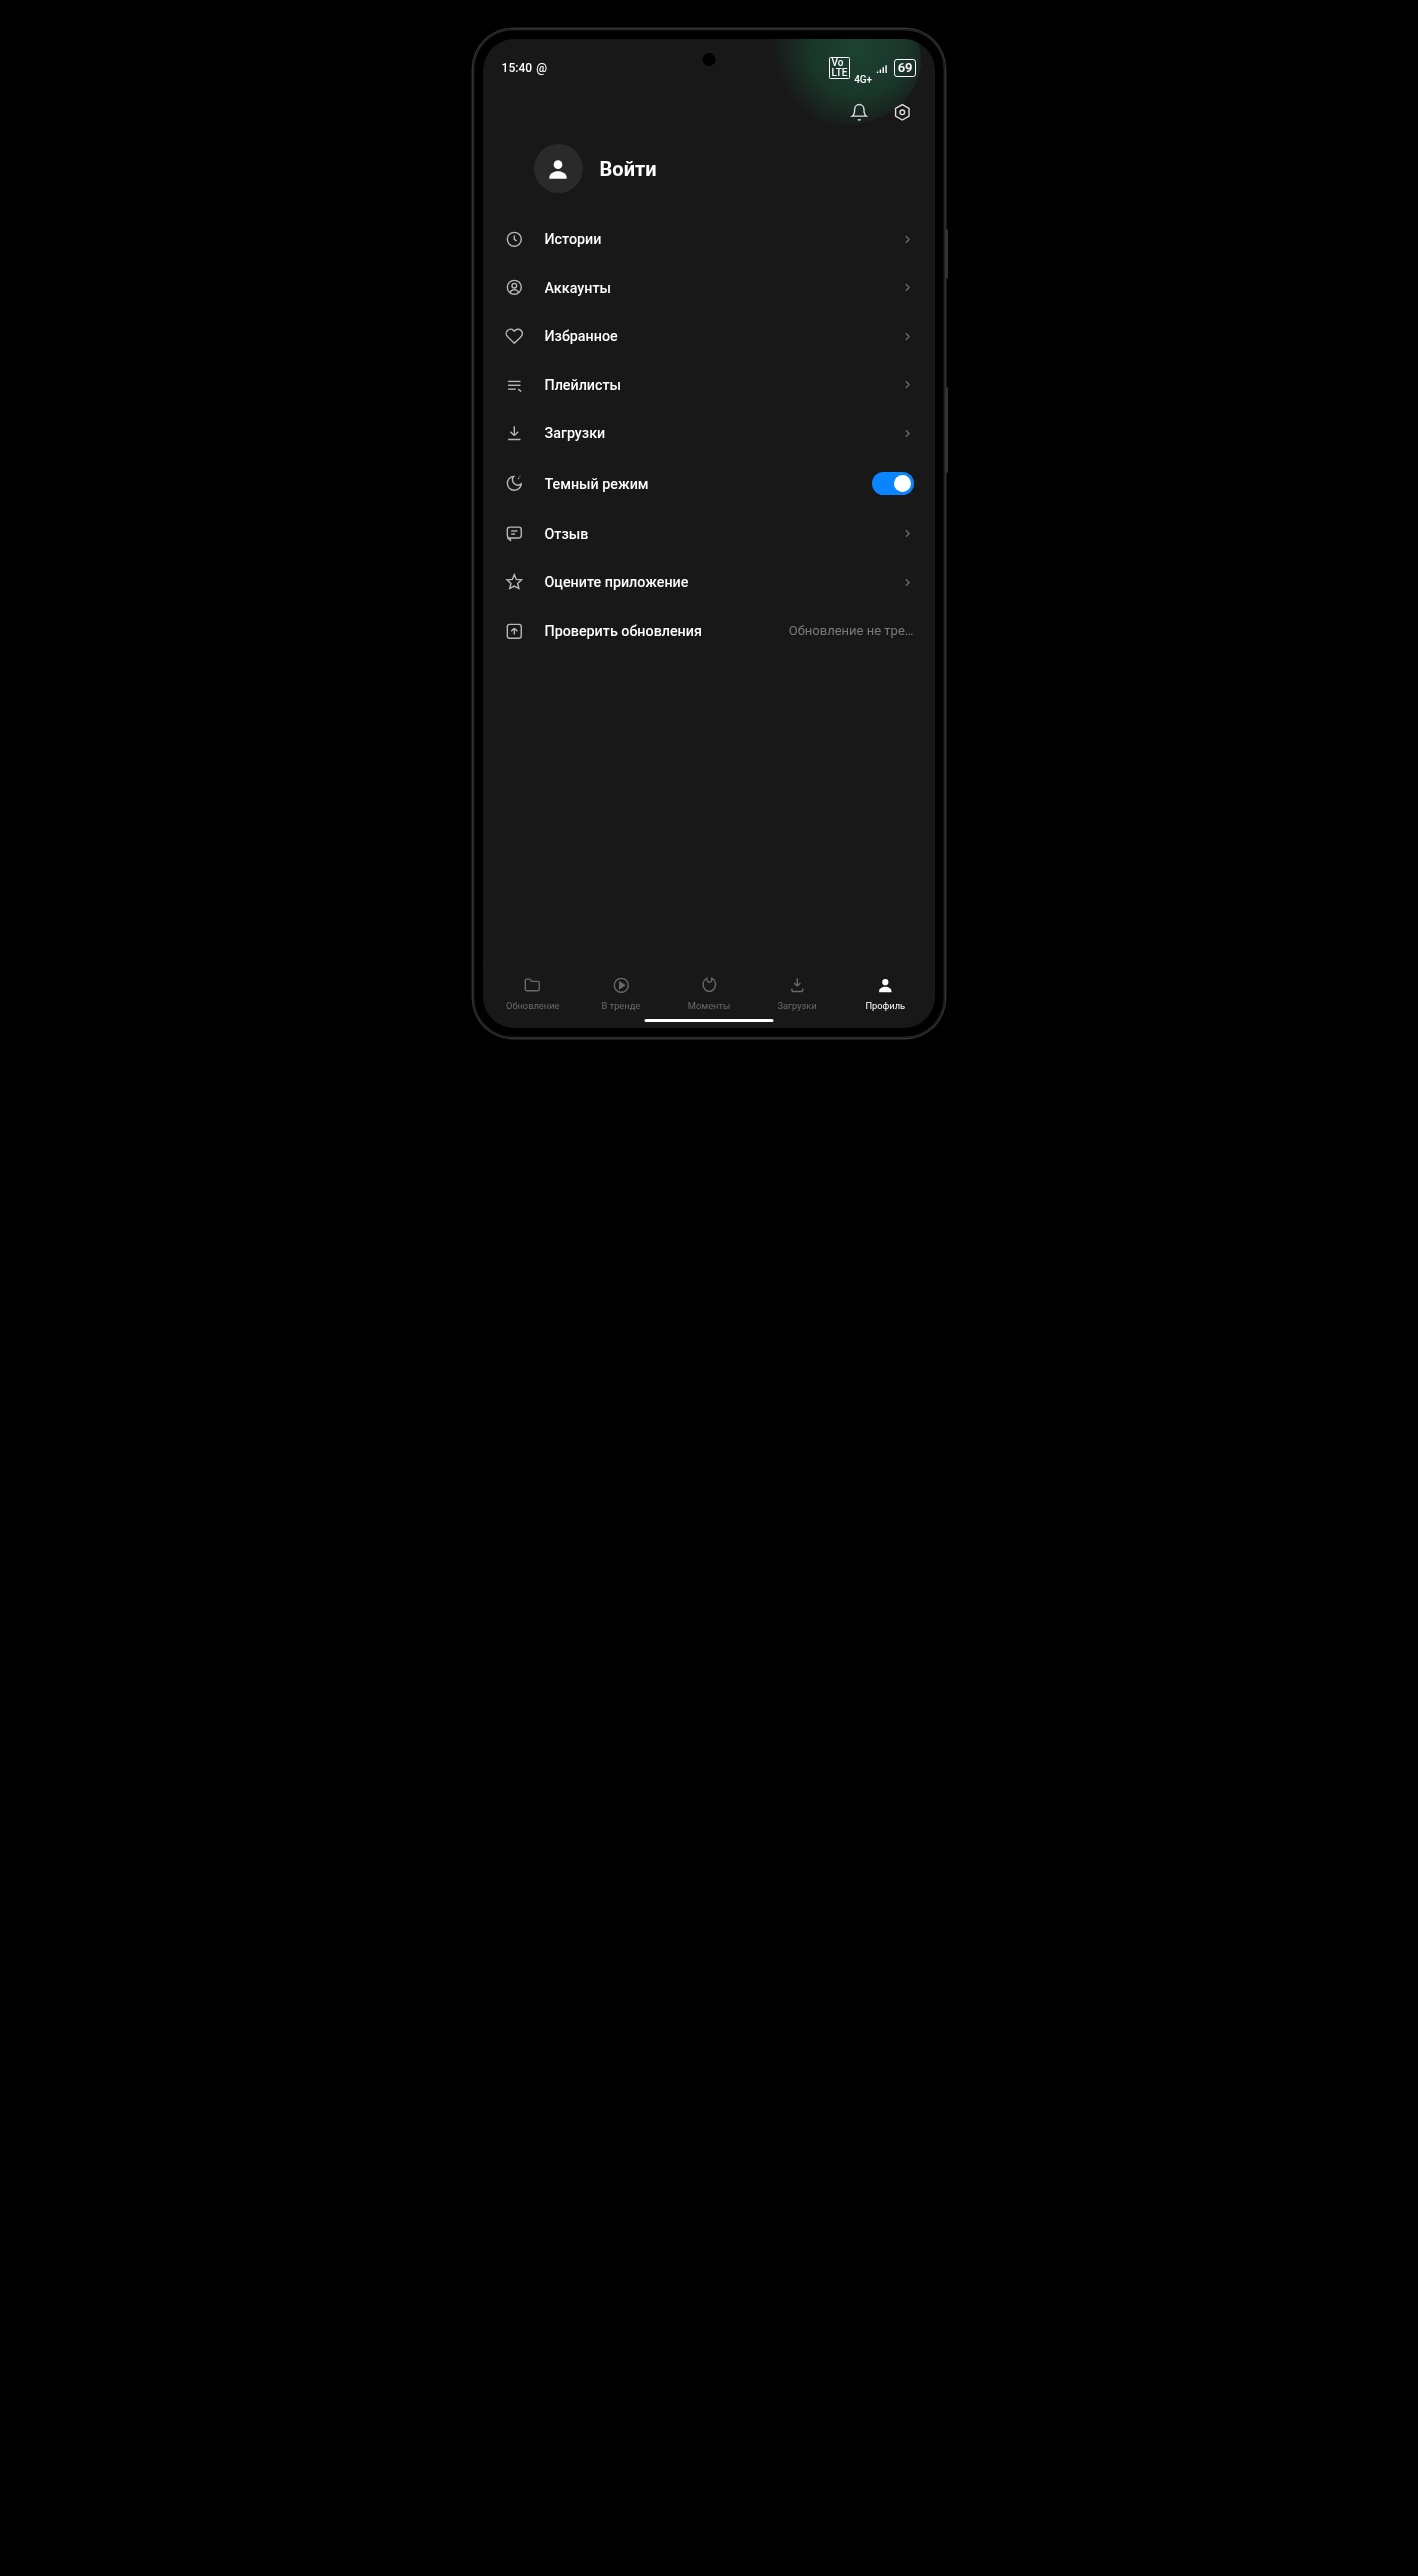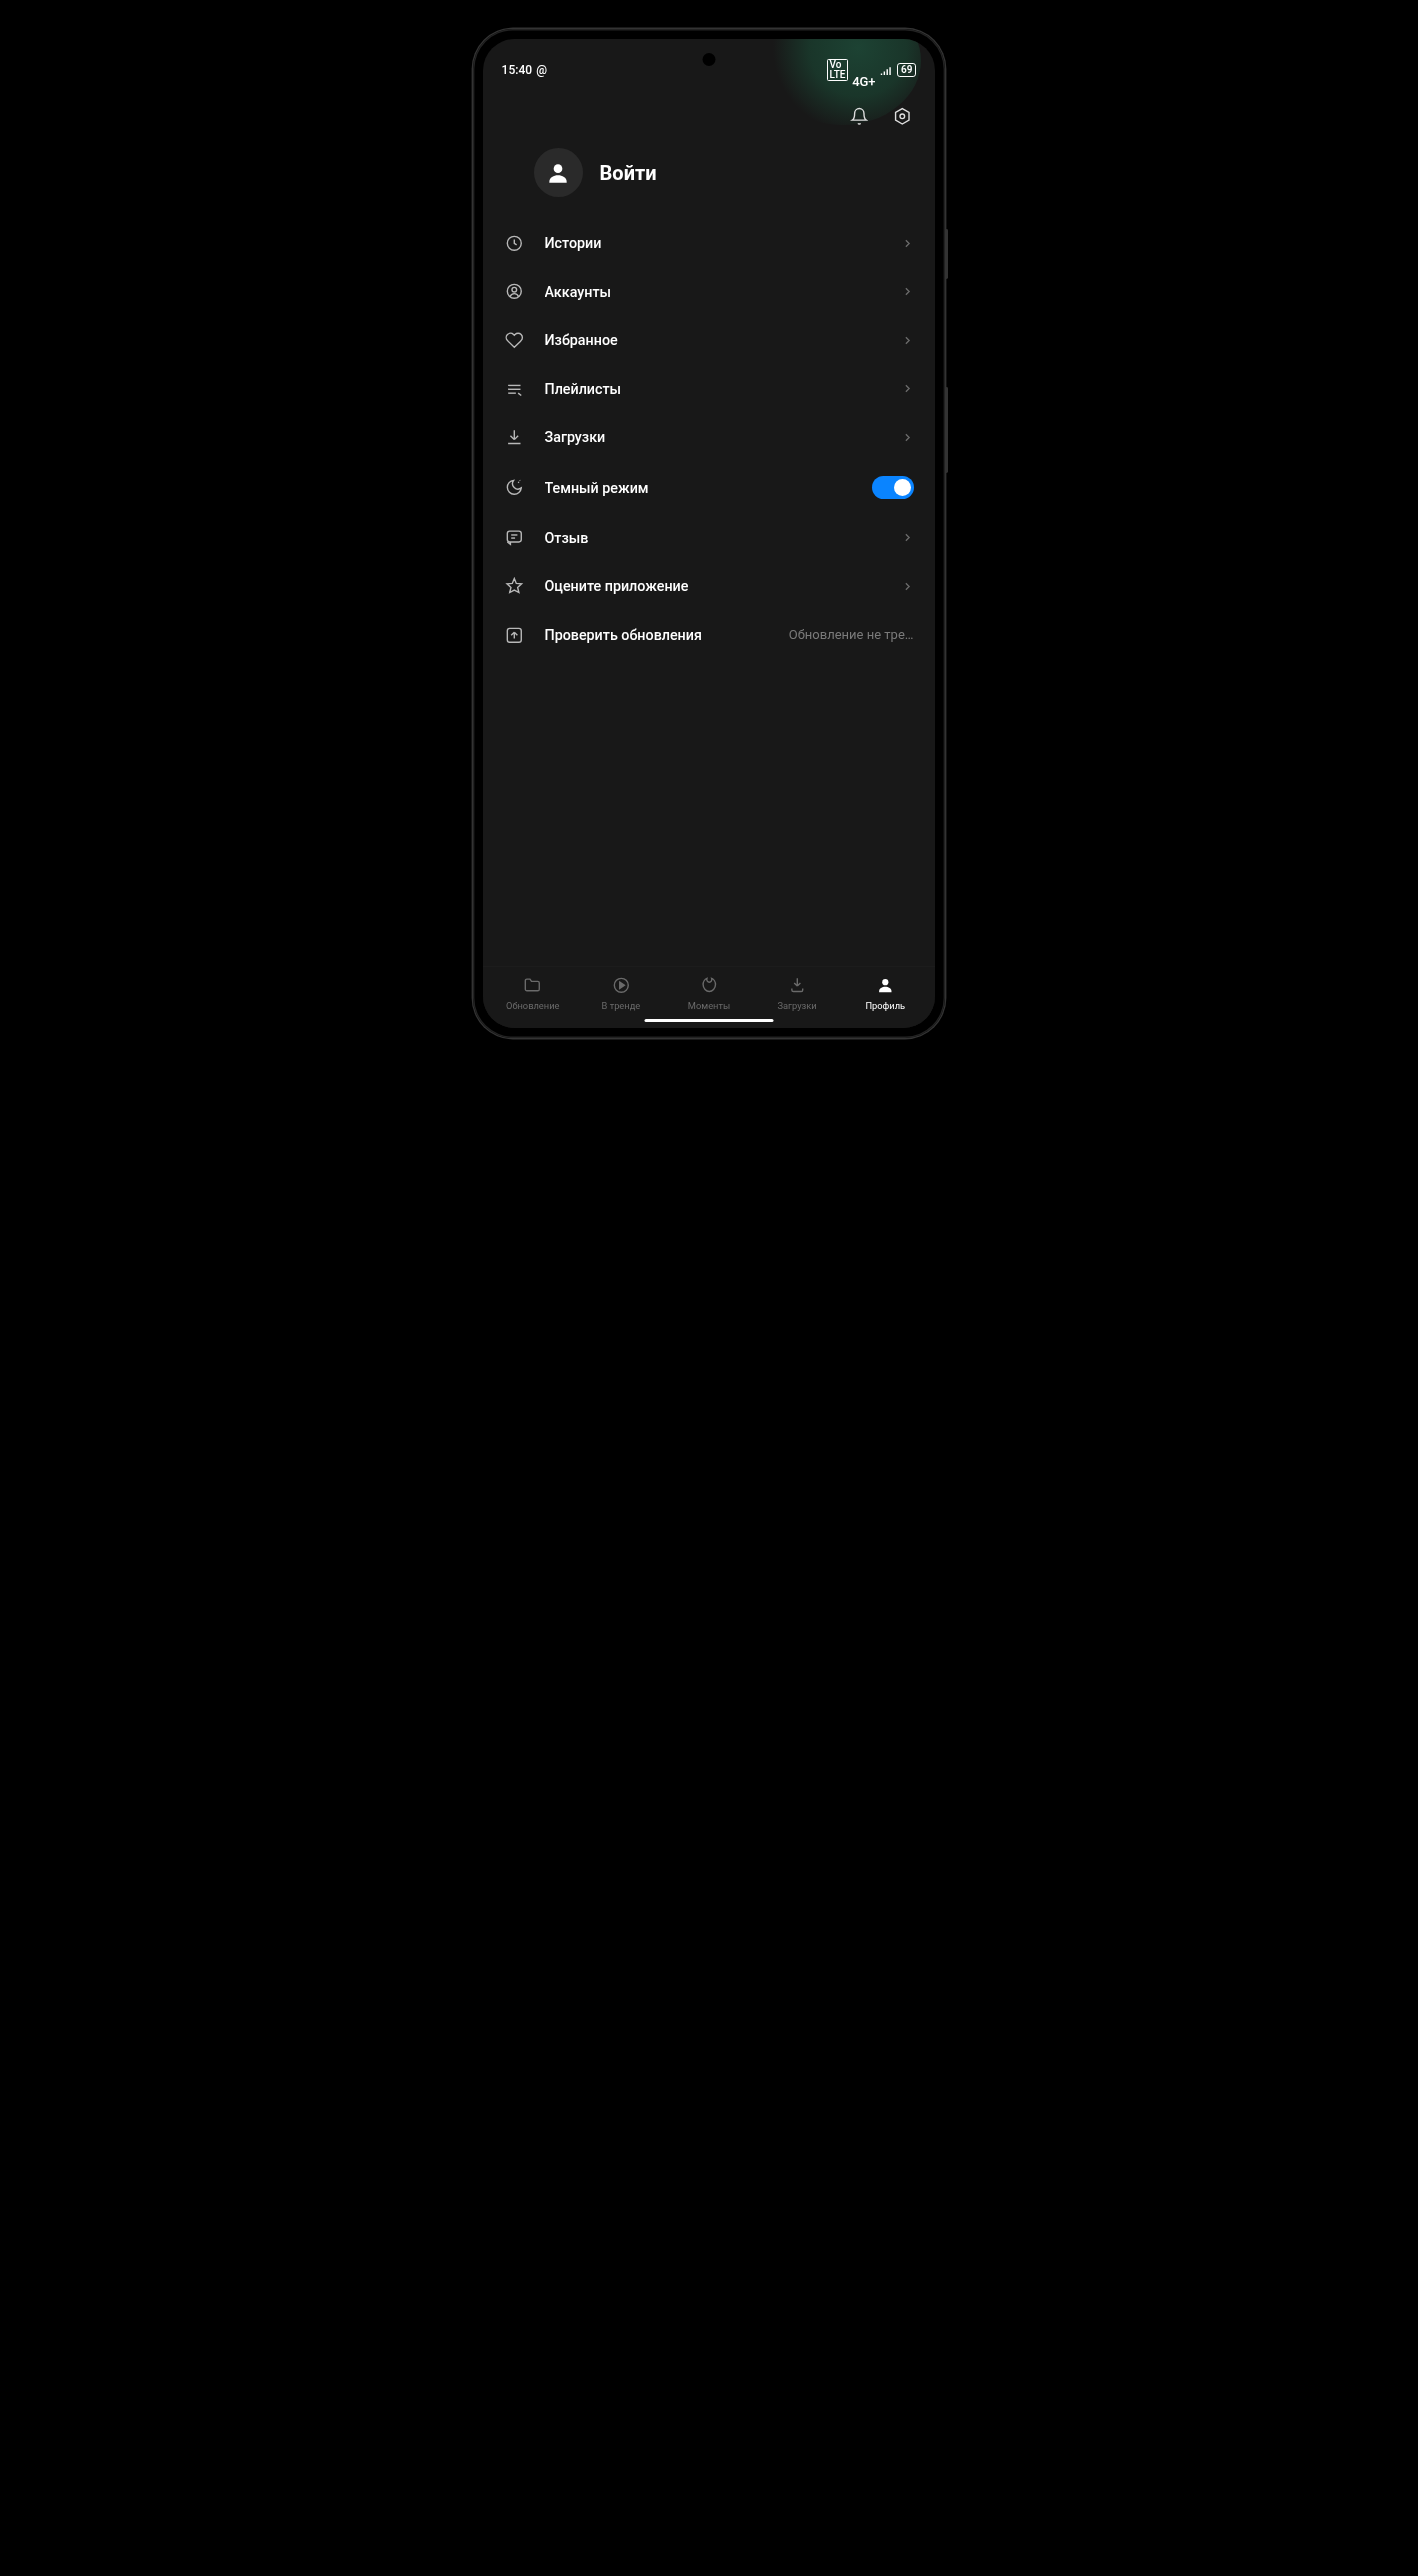--- a/index.html
+++ b/index.html
@@ -64,21 +64,21 @@
     position: relative;
     z-index: 2;
   }
   .status-left { display: flex; align-items: center; gap: 4.3px; }
   .status-right { display: flex; align-items: center; gap: 4.3px; font-size: 10px; }
   .status-icon { display: inline-flex; align-items: center; }
   .battery-box {
     border: 1.1px solid #fff;
     border-radius: 2.9px;
     padding: 0.7px 2.9px;
-    font-size: 10px;
+    font-size: 13px;
     font-weight: 600;
     display: inline-flex;
     align-items: center;
   }
   .header-actions {
     display: flex;
     justify-content: flex-end;
     gap: 20px;
     padding: 10px 21.5px 7.2px;
     position: relative;
@@ -223,21 +223,21 @@
     <div class="green-blob"></div>
     <div class="camera-notch"></div>
 
     <div class="status-bar">
       <div class="status-left">
         <span>15:40</span>
         <span>@</span>
       </div>
       <div class="status-right">
         <span class="status-icon" style="font-size:10px;border:0.7px solid #fff;padding:0 1.4px;border-radius:1.4px;line-height:1;">Vo<br>LTE</span>
-        <span style="font-size:13px;margin-top:24px;">4G+</span>
+        <span style="font-size:10px;margin-top:24px;">4G+</span>
         <span class="status-icon">
           <svg width="13" height="10" viewBox="0 0 18 14">
               <path fill="#fff" d="M1 12h2v2H1zm4-3h2v5H5zm4-3h2v8H9zm4-3h2v11h-2zm4-3h0"></path>
             </svg>
         </span>
         <span class="battery-box">
           <span>69</span>
         </span>
       </div>
     </div>

